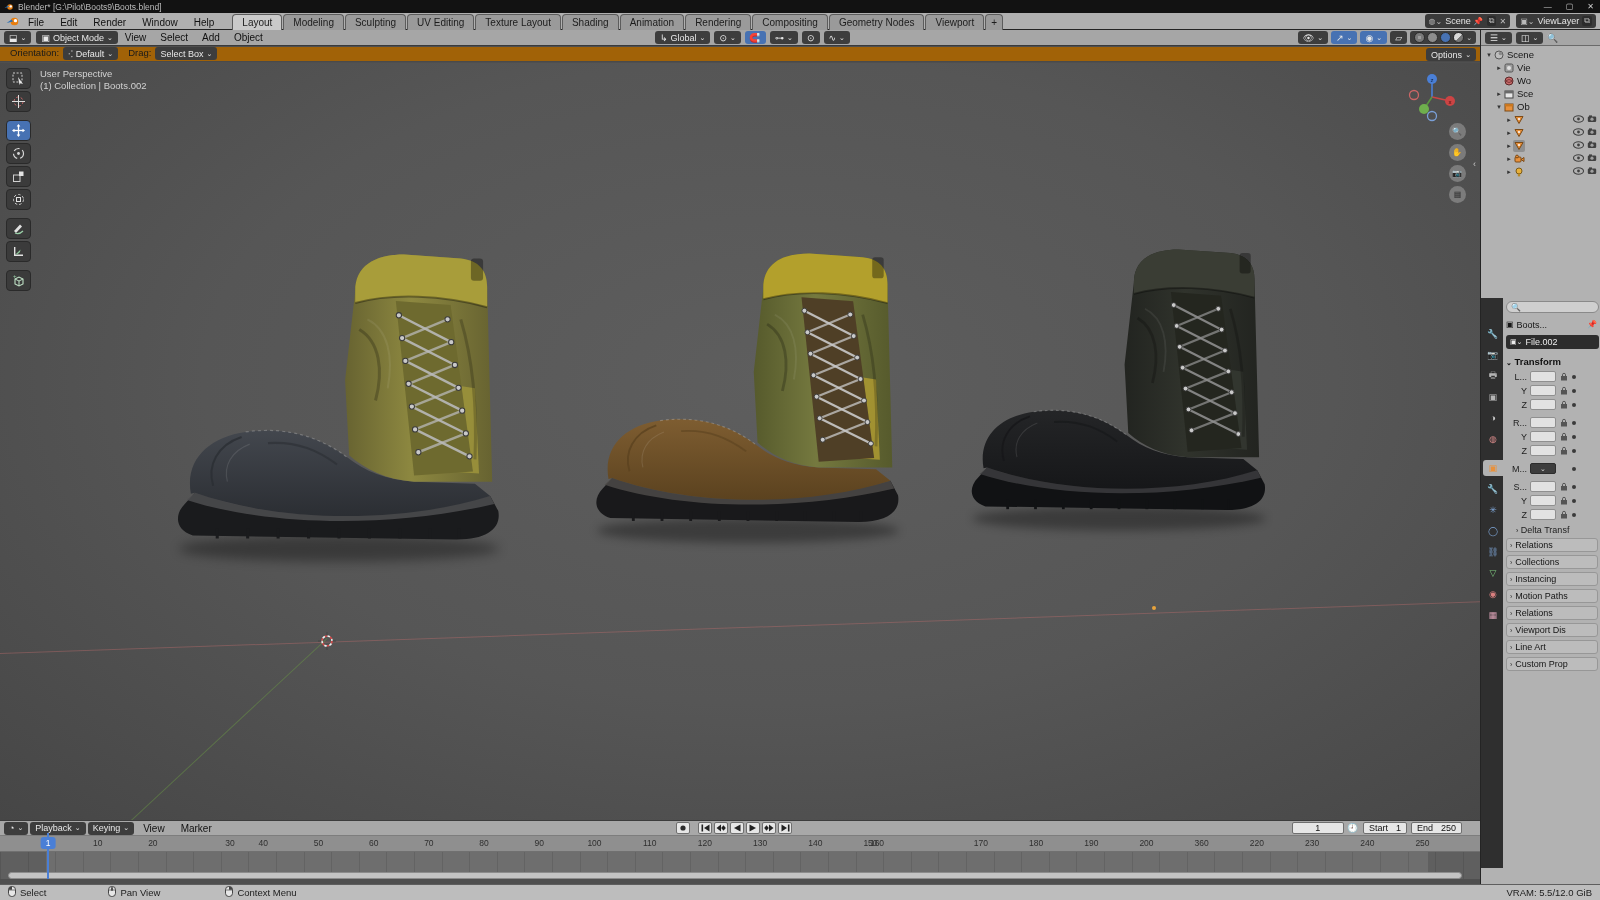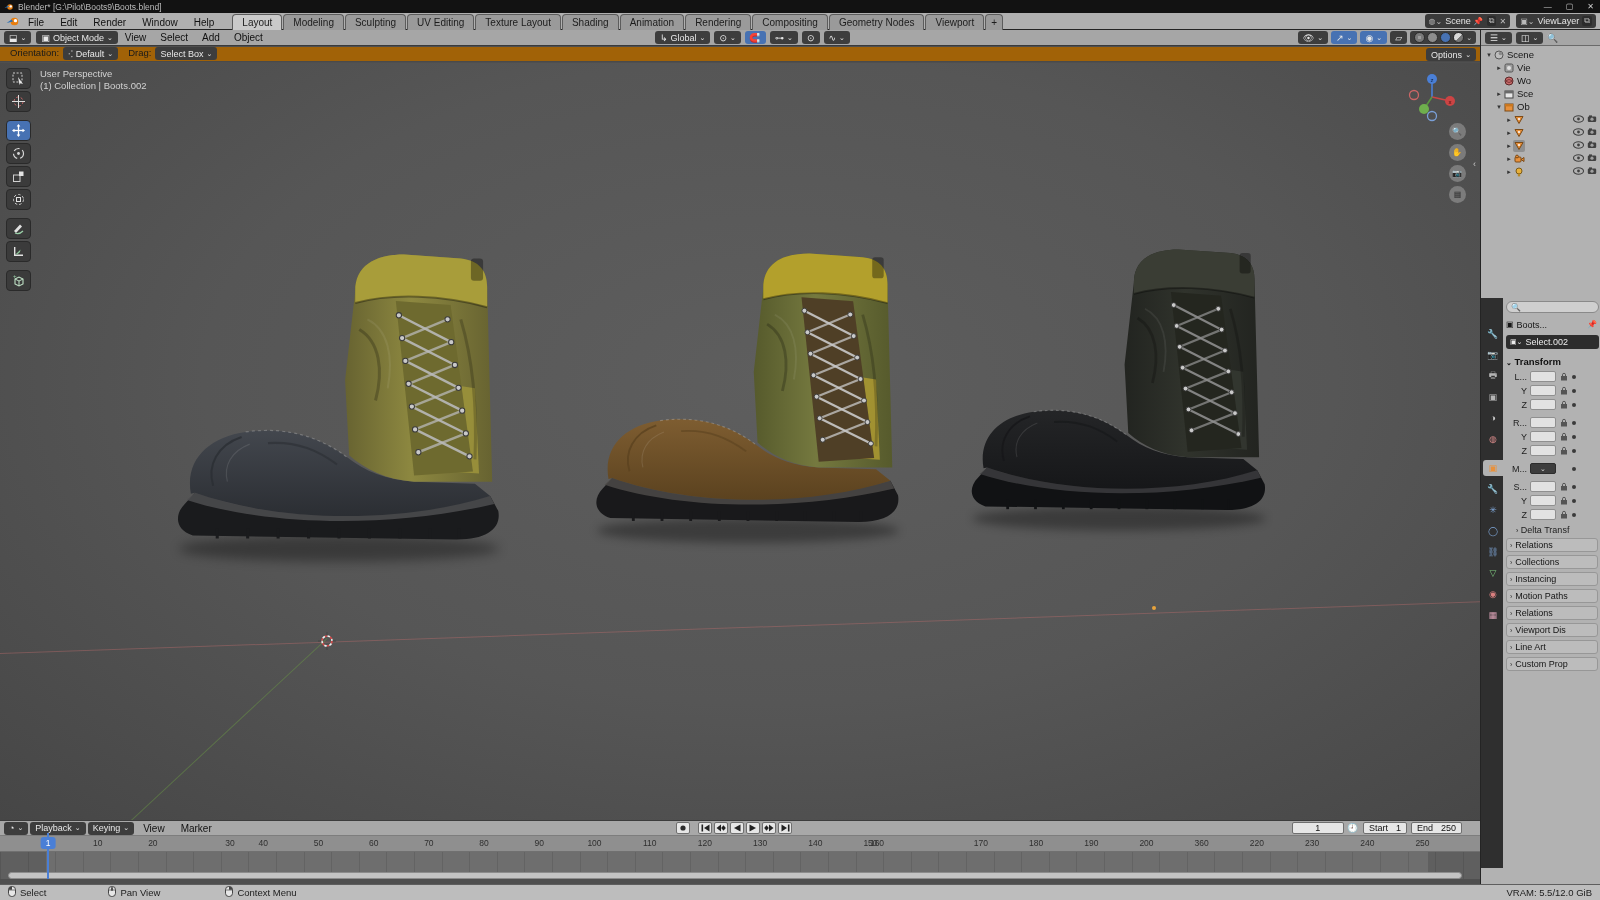--- a/index.html
+++ b/index.html
@@ -794,21 +794,21 @@
         <div id="prop-search">
           <span style="font-size:8px">🔍</span>
         </div>
         <div id="prop-breadcrumb">
           <span style="font-size:8px">▣</span>
           <span>Boots...</span>
           <span class="pin" style="font-size:8px">📌</span>
         </div>
         <div id="prop-name">
           <span style="font-size:7px">▣⌄</span>
-          <span>Select.002</span>
+          <span>File.002</span>
         </div>
         <div id="transform-hdr">
           <span style="font-size:7px">⌄</span> <span>Transform</span></div>
         <div id="transform-rows">
             <div class="trow">
               <span class="tl">L...</span>
               <span class="tf"></span>
         <span class="lock">
                 <svg width="8" height="9">
                   <rect x="1" y="4" width="6" height="4.5" fill="#555"></rect>

